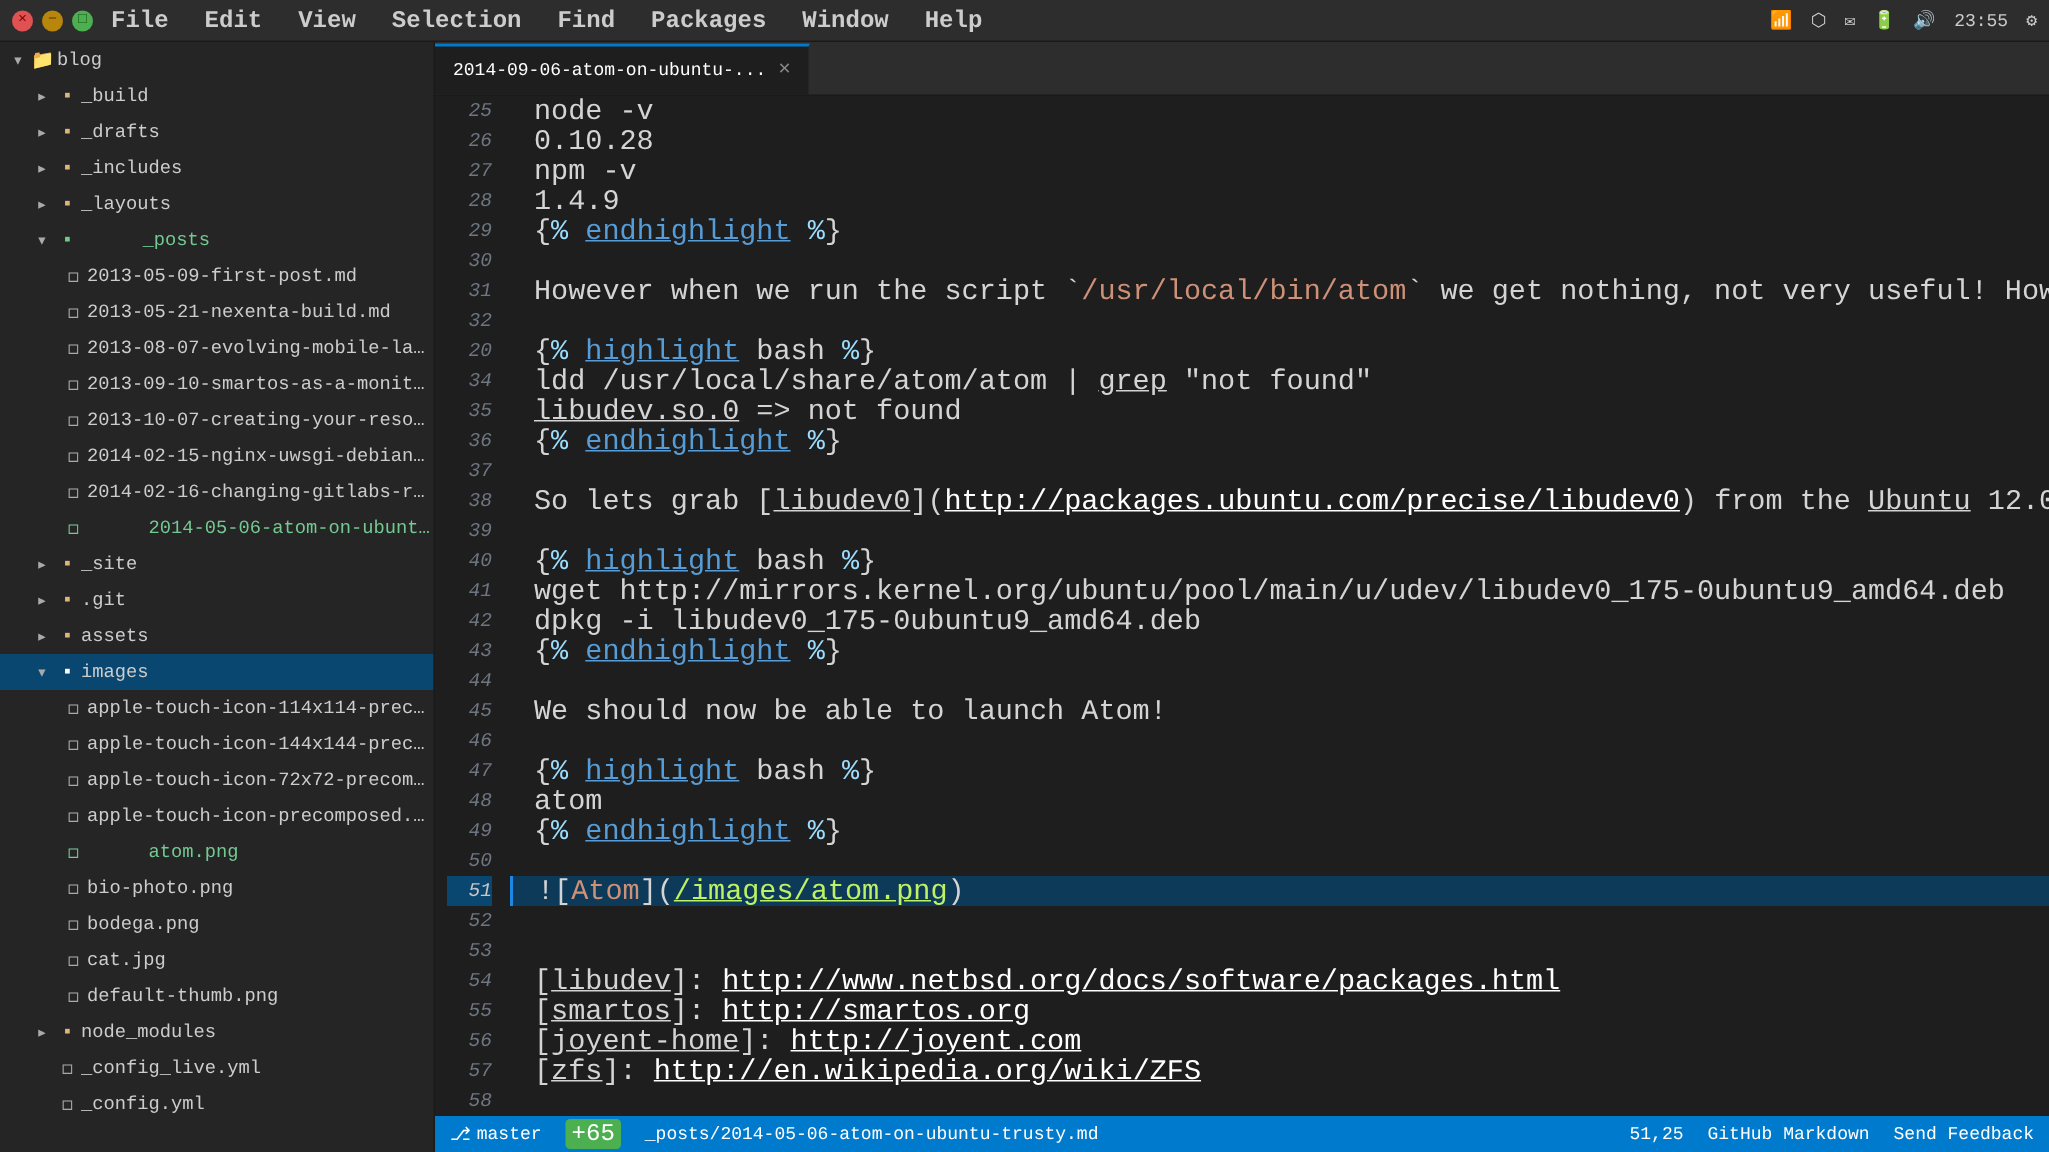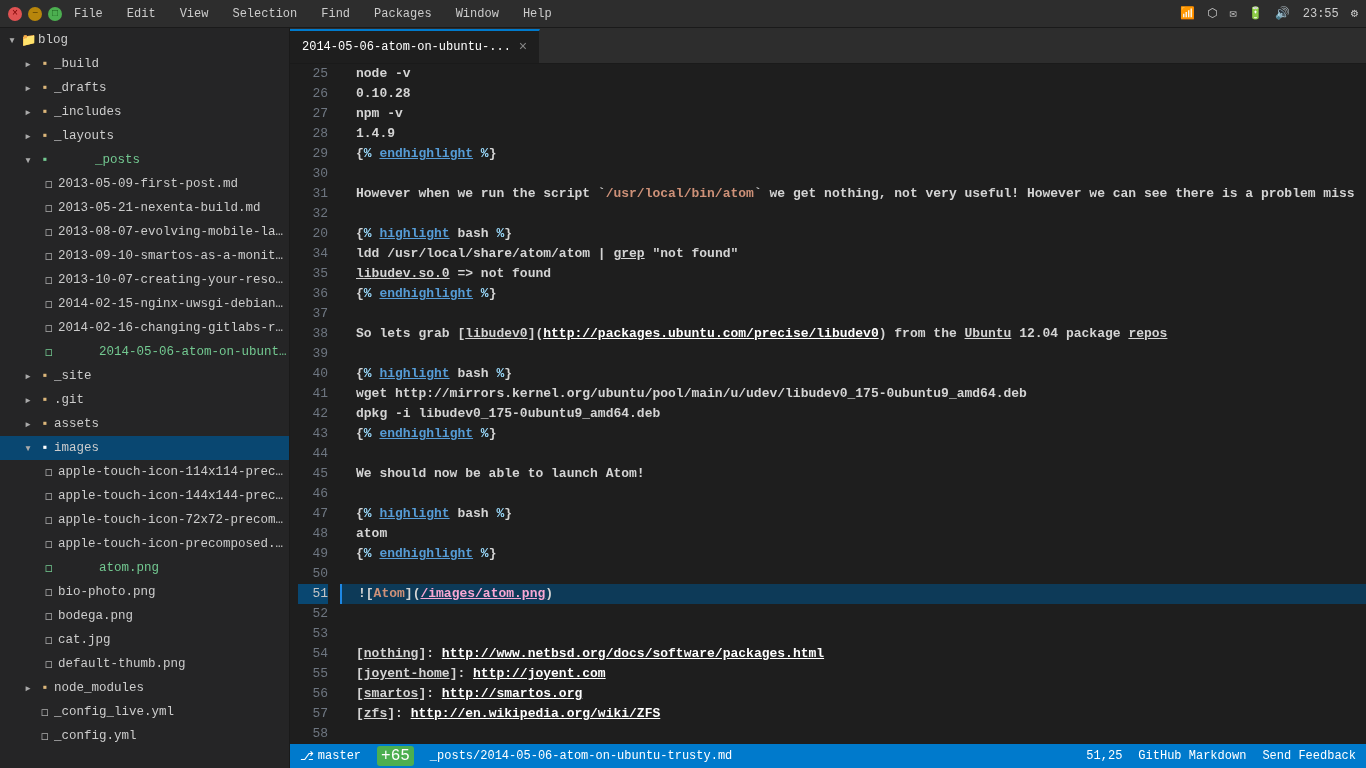--- a/index.html
+++ b/index.html
@@ -17,21 +17,21 @@
     }
     #titlebar-left { display: flex; align-items: center; gap: 8px; }
     #titlebar-controls { display: flex; gap: 6px; }
     .titlebar-btn {
       width: 14px; height: 14px; border-radius: 50%; display: flex; align-items: center; justify-content: center;
       font-size: 10px; cursor: pointer;
     }
     .btn-close { background: #e05252; color: #7a0000; }
     .btn-minimize { background: #b8860b; color: #5a4000; }
     .btn-maximize { background: #4caf50; color: #1a5a1a; }
-    #titlebar-menu { display: flex; gap: 16px; font-size: 12px; color: #ccc; }
+    #titlebar-menu { display: flex; gap: 16px; font-size: 16px; color: #ccc; font-weight: bold; }
     #titlebar-menu span { cursor: pointer; padding: 2px 4px; }
     #titlebar-right { display: flex; align-items: center; gap: 12px; font-size: 12px; color: #ccc; }
 
     
     #main { display: flex; height: calc(768px - 28px); }
 
     
     #sidebar {
       width: 290px;
       background: #252526;
@@ -88,42 +88,42 @@
       background: #1e1e1e;
       color: #6e7681;
       text-align: right;
       padding: 0 12px 0 8px;
       user-select: none;
       font-size: 13px;
       line-height: 20px;
       min-width: 50px;
       overflow: hidden;
     }
-    .line-number { height: 20px; display: block; }
+    .line-number { height: 20px; display: block; font-style: italic; }
     .line-number.highlighted { background: #094771; color: #c6c6c6; }
 
     
     #code-area {
       flex: 1; overflow: auto; padding: 0; background: #1e1e1e;
-      font-size: 13px; line-height: 20px; font-weight: bold;
+      font-size: 19px; line-height: 20px;
     }
     #code-area::-webkit-scrollbar { width: 10px; height: 10px; }
     #code-area::-webkit-scrollbar-track { background: #1e1e1e; }
     #code-area::-webkit-scrollbar-thumb { background: #555; border-radius: 5px; }
 
     .code-line { height: 20px; white-space: pre; padding: 0 16px; display: block; color: #d4d4d4; }
     .code-line.highlighted-line { background: #0d3a58; border-left: 2px solid #1e88e5; } 
     .str { color: #ce9178; } 
     .lq { color: #9cdcfe; } 
     .url { color: #ffffff; text-decoration: underline; } 
     .hl-tag { color: #569cd6; } 
     .bold-u { text-decoration: underline; }
     .normal { color: #d4d4d4; }
     .link-text { color: #ce9178; }
-    .link-ref { color: #f9a8d4; text-decoration: underline; }
+    .link-ref { color: #bef264; text-decoration: underline; }
 
     
     #status-bar {
       background: #007acc;
       height: 24px;
       display: flex;
       align-items: center;
       justify-content: space-between;
       padding: 0 10px;
       font-size: 12px;
@@ -316,21 +316,21 @@
       <span class="tree-arrow" style="visibility:hidden;">▸</span>
       <span class="tree-icon file-icon">◻</span>
       <span class="tree-label">_config.yml</span>
     </div>
   </div>
 
   <div id="editor-area">
 
     <div id="tab-bar">
       <div class="tab active">
-        <span>2014-05-06-atom-on-ubuntu-...</span>
+        <span>2014-09-06-atom-on-ubuntu-...</span>
         <span class="tab-close">×</span>
       </div>
     </div>
 
     <div id="editor-content">
 
       <div id="line-numbers">
         <span class="line-number">25</span>
         <span class="line-number">26</span>
         <span class="line-number">27</span>
@@ -390,23 +390,23 @@
         <span class="code-line"> </span>
         <span class="code-line">We should now be able to launch Atom!</span>
         <span class="code-line"> </span>
         <span class="code-line"><span class="normal">{</span><span class="lq">% </span><span class="hl-tag bold-u">highlight</span><span class="normal"> bash </span><span class="lq">%</span><span class="normal">}</span></span>
         <span class="code-line">atom</span>
         <span class="code-line"><span class="normal">{</span><span class="lq">% </span><span class="hl-tag bold-u">endhighlight</span><span class="lq"> %</span><span class="normal">}</span></span>
         <span class="code-line"> </span>
         <span class="code-line highlighted-line">![<span class="link-text">Atom</span>](<span class="link-ref">/images/atom.png</span>)</span>
         <span class="code-line"> </span>
         <span class="code-line"> </span>
-        <span class="code-line">[<span class="bold-u">nothing</span>]: <span class="url">http://www.netbsd.org/docs/software/packages.html</span></span>
+        <span class="code-line">[<span class="bold-u">libudev</span>]: <span class="url">http://www.netbsd.org/docs/software/packages.html</span></span>
+        <span class="code-line">[<span class="bold-u">smartos</span>]: <span class="url">http://smartos.org</span></span>
         <span class="code-line">[<span class="bold-u">joyent-home</span>]: <span class="url">http://joyent.com</span></span>
-        <span class="code-line">[<span class="bold-u">smartos</span>]: <span class="url">http://smartos.org</span></span>
         <span class="code-line">[<span class="bold-u">zfs</span>]: <span class="url">http://en.wikipedia.org/wiki/ZFS</span></span>
         <span class="code-line"> </span>
       </div>
     </div>
 
     <div id="status-bar">
       <div id="status-left">
         <div class="status-item">
           <span>⎇</span>
           <span>master</span>

